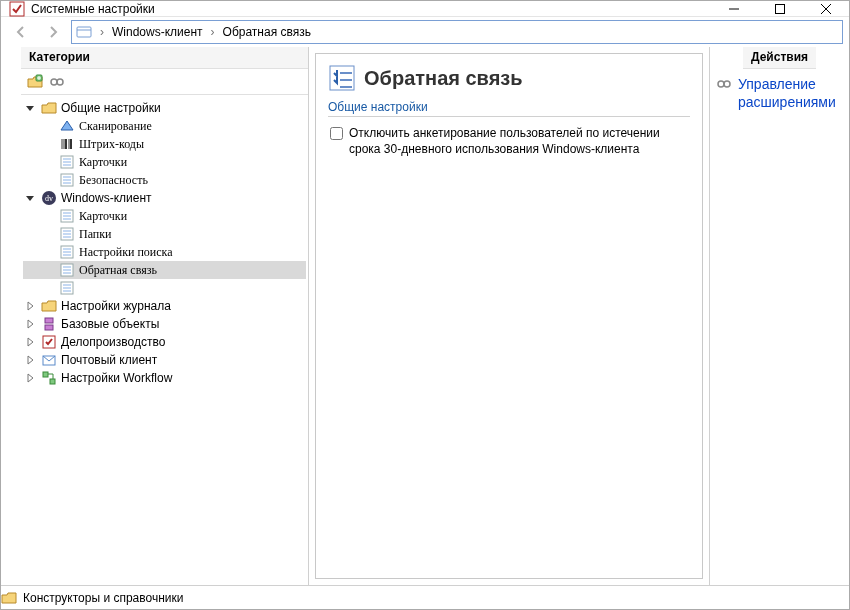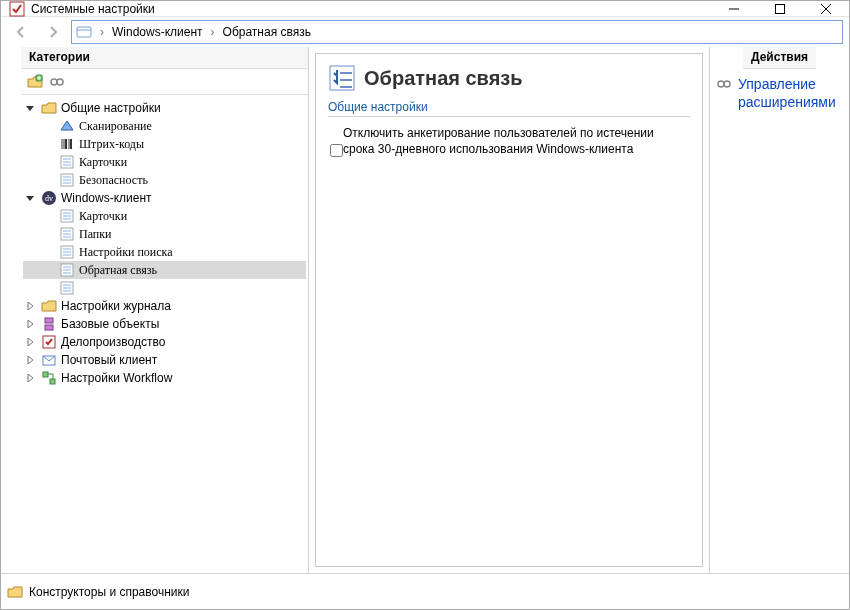--- a/index.html
+++ b/index.html
@@ -31,29 +31,29 @@
   .indent0 { padding-left:0px; }
   .indent1 { padding-left:18px;font-family:Liberation Serif, serif; }
   .main { flex:1; display:flex; min-height:0; }
   .content { flex:1; padding:6px; display:flex; flex-direction:column; min-width:0;}
   .content-panel { flex:1; border:1px solid #c8c8c8; padding:10px 12px; overflow:auto; background:#fff;}
   .content-header { display:flex; align-items:center; gap:8px; margin-bottom:8px; }
   .content-title { font-size:20px; font-weight:bold; color:#333; }
   .group { margin-top:4px; }
   .group-title { color:#195aa5; font-size:12px; margin-bottom:4px; }
   .group-hr { height:1px; background:#d0d0d0; margin: -2px 0 6px 0; }
-  .checkbox-row { display:flex; align-items:flex-end; padding:2px 2px; }
+  .checkbox-row { display:flex; align-items:flex-start; gap:6px; padding:2px 2px; }
   .checkbox-row input { margin:2px 0 0 0; }
   .checkbox-row label { font-size:12px; line-height:1.35; max-width:380px; }
   .actions { width:140px; border-left:1px solid #d0d0d0; display:flex; flex-direction:column;align-items:center; }
   .actions-header { height:22px; padding:3px 8px; font-weight:bold; background:#f5f5f5; border-bottom:1px solid #e0e0e0;}
   .actions-body { padding:6px; }
   .action-link { display:flex; align-items:flex-start; gap:6px; color:#0a46c8; font-size:14px; line-height:1.3; }
   .action-link .node-icon { margin-top:1px; }
-  .statusbar { height:36px; border-top:1px solid #d0d0d0; display:flex; align-items:center; padding:0 6px; gap:6px; background:#fff;}
+  .statusbar { height:24px; border-top:1px solid #d0d0d0; display:flex; align-items:center; padding:0 0; gap:6px; background:#fff;}
 </style>
 </head>
 <body>
 
 <div class="window">
 
   <div class="titlebar">
     <span class="app-icon">
       <svg width="16" height="16">
           <rect x="1" y="1" width="14" height="14" fill="#fff" stroke="#b02a2a"></rect>

